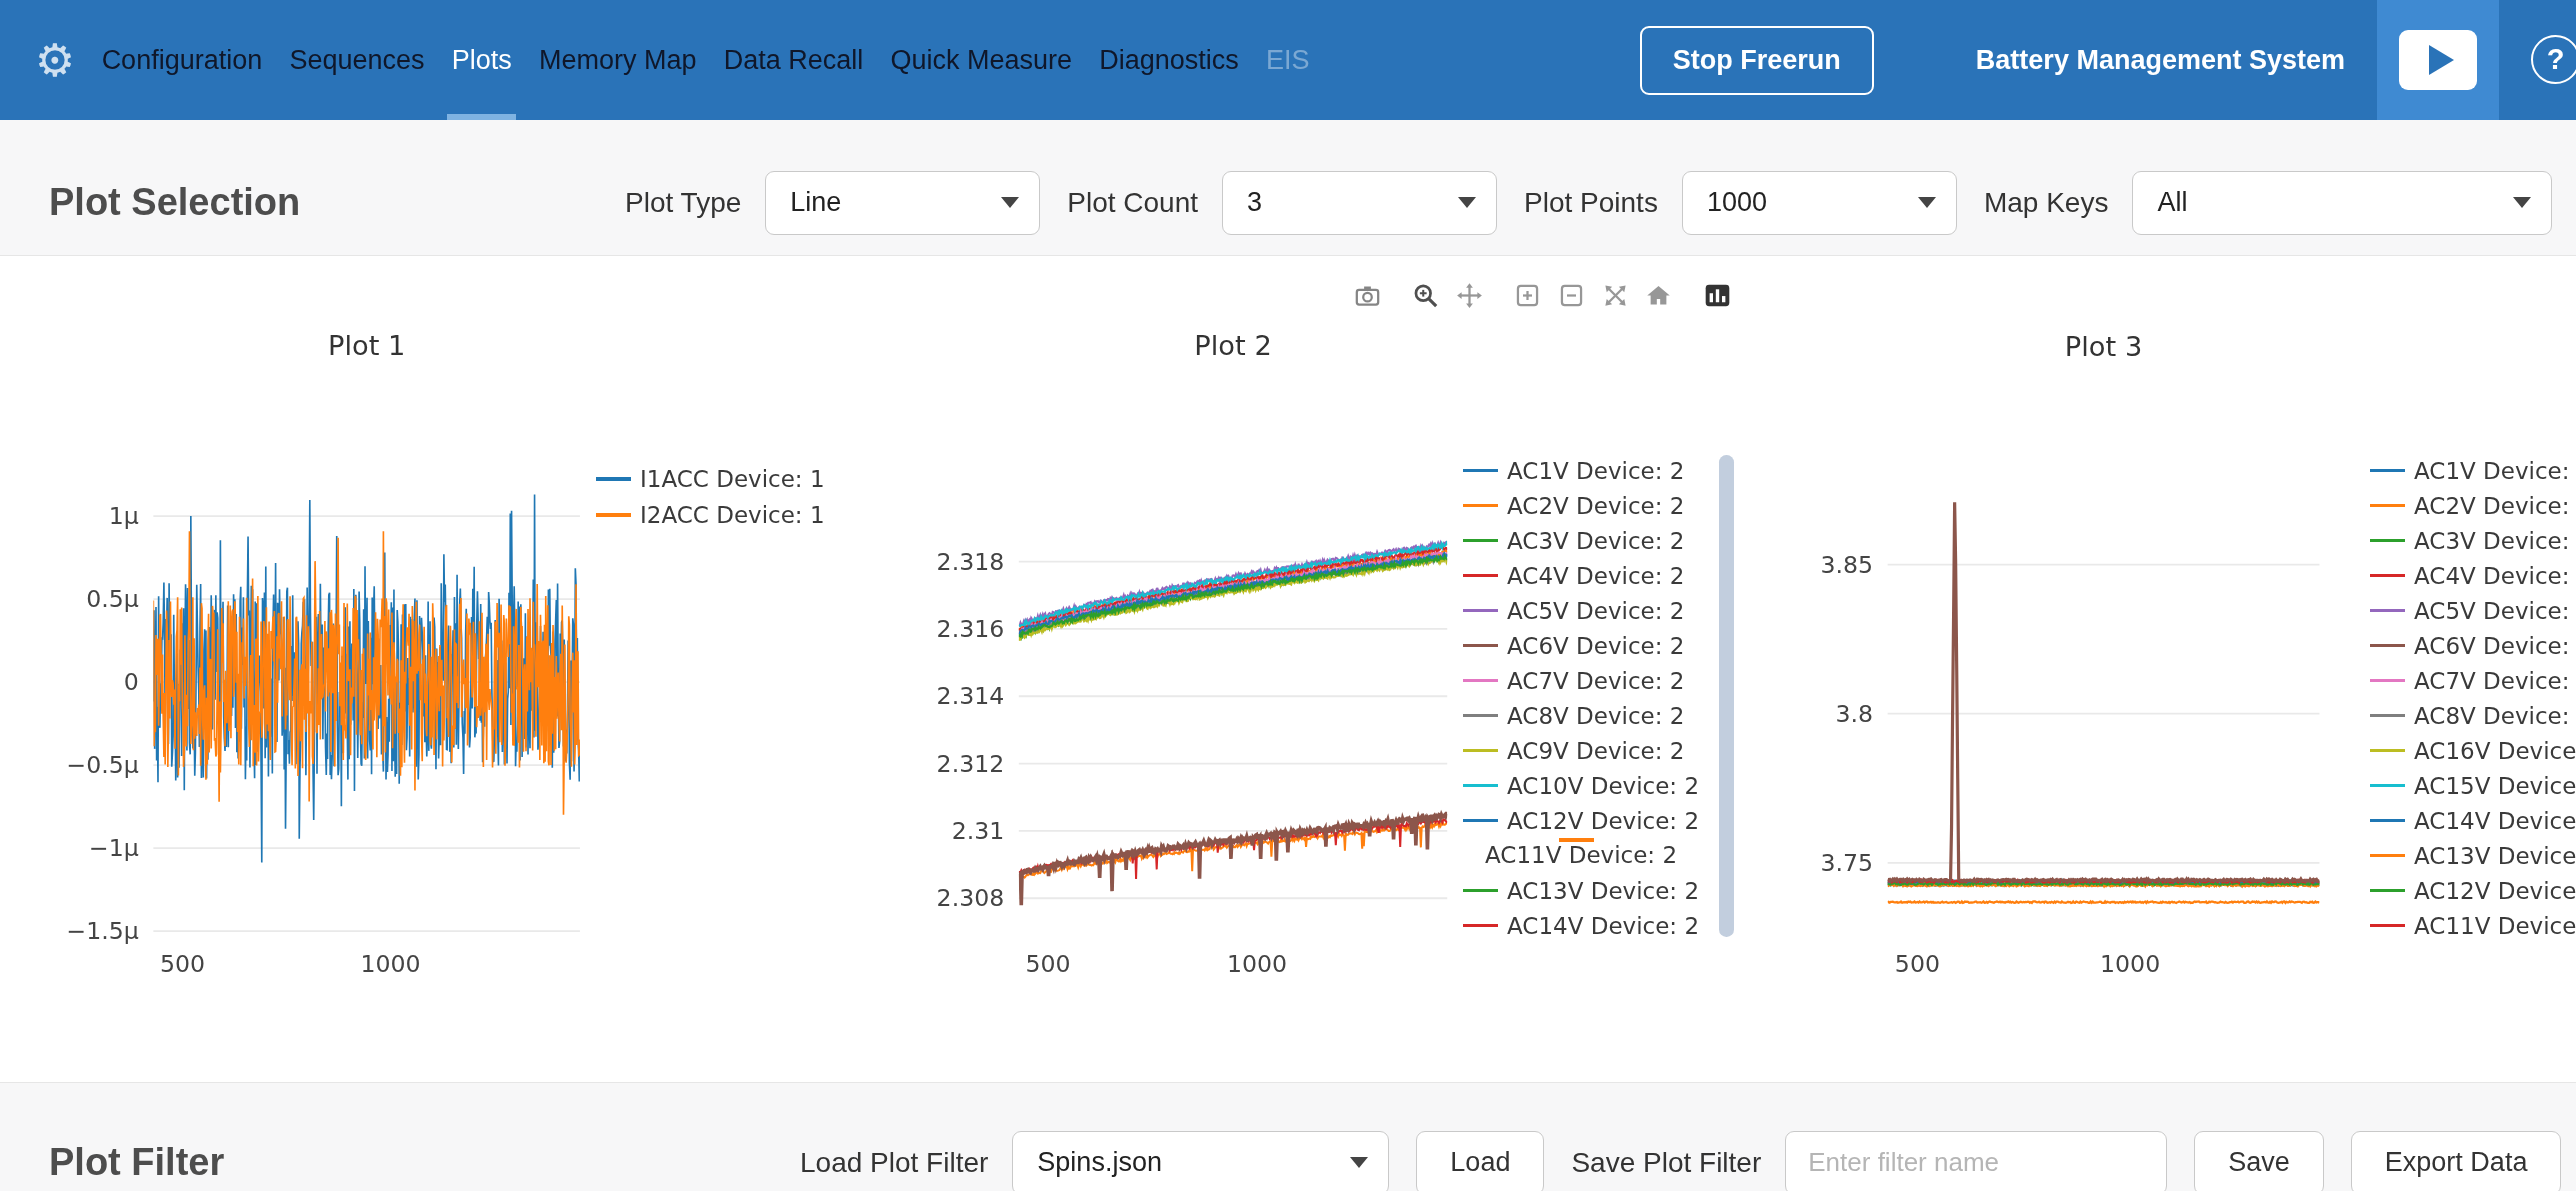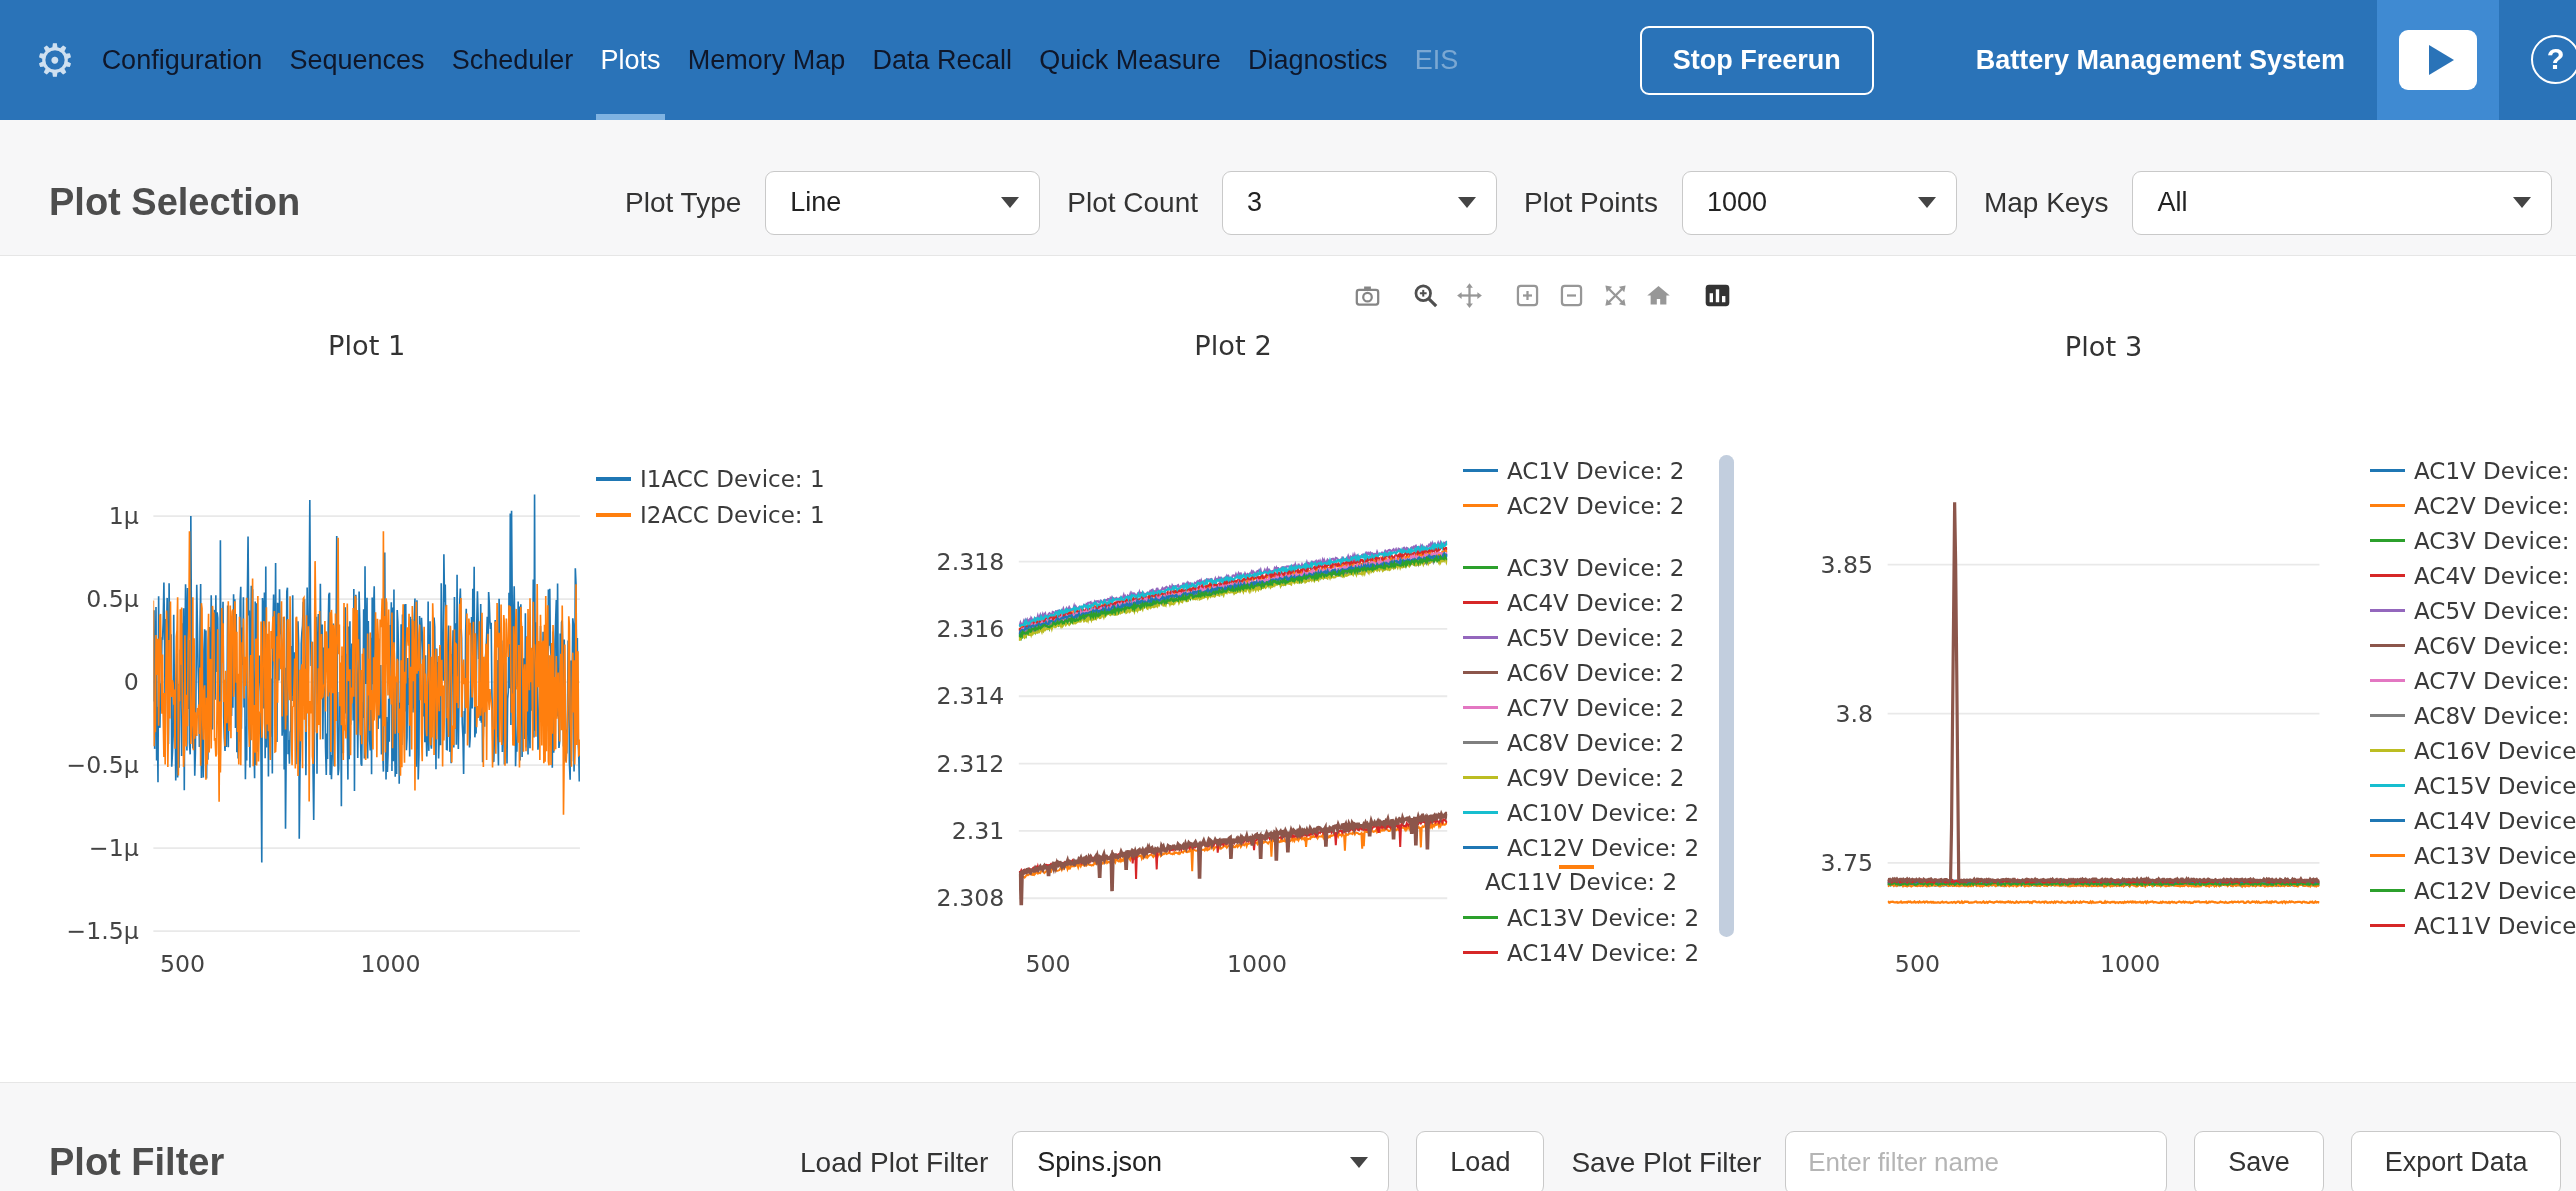--- a/index.html
+++ b/index.html
@@ -68,21 +68,20 @@
 </head>
 <body>
 
 <div id="page">
 
   <header>
     <span class="gear">⚙</span>
     <nav>
         <div class="nav-item">Configuration</div>
         <div class="nav-item">Sequences</div>
-        <div class="nav-item">Scheduler</div>
         <div class="nav-item active">Plots</div>
         <div class="nav-item">Memory Map</div>
         <div class="nav-item">Data Recall</div>
         <div class="nav-item">Quick Measure</div>
         <div class="nav-item">Diagnostics</div>
         <div class="nav-item disabled">EIS</div>
       </nav>
     <button class="stop-btn">Stop Freerun</button>
     <div class="app-title">Battery Management System</div>
     <div class="play-box">
@@ -281,21 +280,21 @@
       </div>
     <div class="legend" id="legend1" style="left:1463px;top:197px">
         <div class="legend-item" style="height: 35px;">
           <span class="swatch" style="background: rgb(31, 119, 180);"></span>
           <span class="legend-label">AC1V Device: 2</span>
         </div>
         <div class="legend-item" style="height: 35px;">
           <span class="swatch" style="background: rgb(255, 127, 14);"></span>
           <span class="legend-label">AC2V Device: 2</span>
         </div>
-        <div class="legend-item" style="height: 35px; margin-top: 27px;">
+        <div class="legend-item" style="height: 35px;">
           <span class="swatch" style="background: rgb(44, 160, 44);"></span>
           <span class="legend-label">AC3V Device: 2</span>
         </div>
         <div class="legend-item" style="height: 35px;">
           <span class="swatch" style="background: rgb(214, 39, 40);"></span>
           <span class="legend-label">AC4V Device: 2</span>
         </div>
         <div class="legend-item" style="height: 35px;">
           <span class="swatch" style="background: rgb(148, 103, 189);"></span>
           <span class="legend-label">AC5V Device: 2</span>

